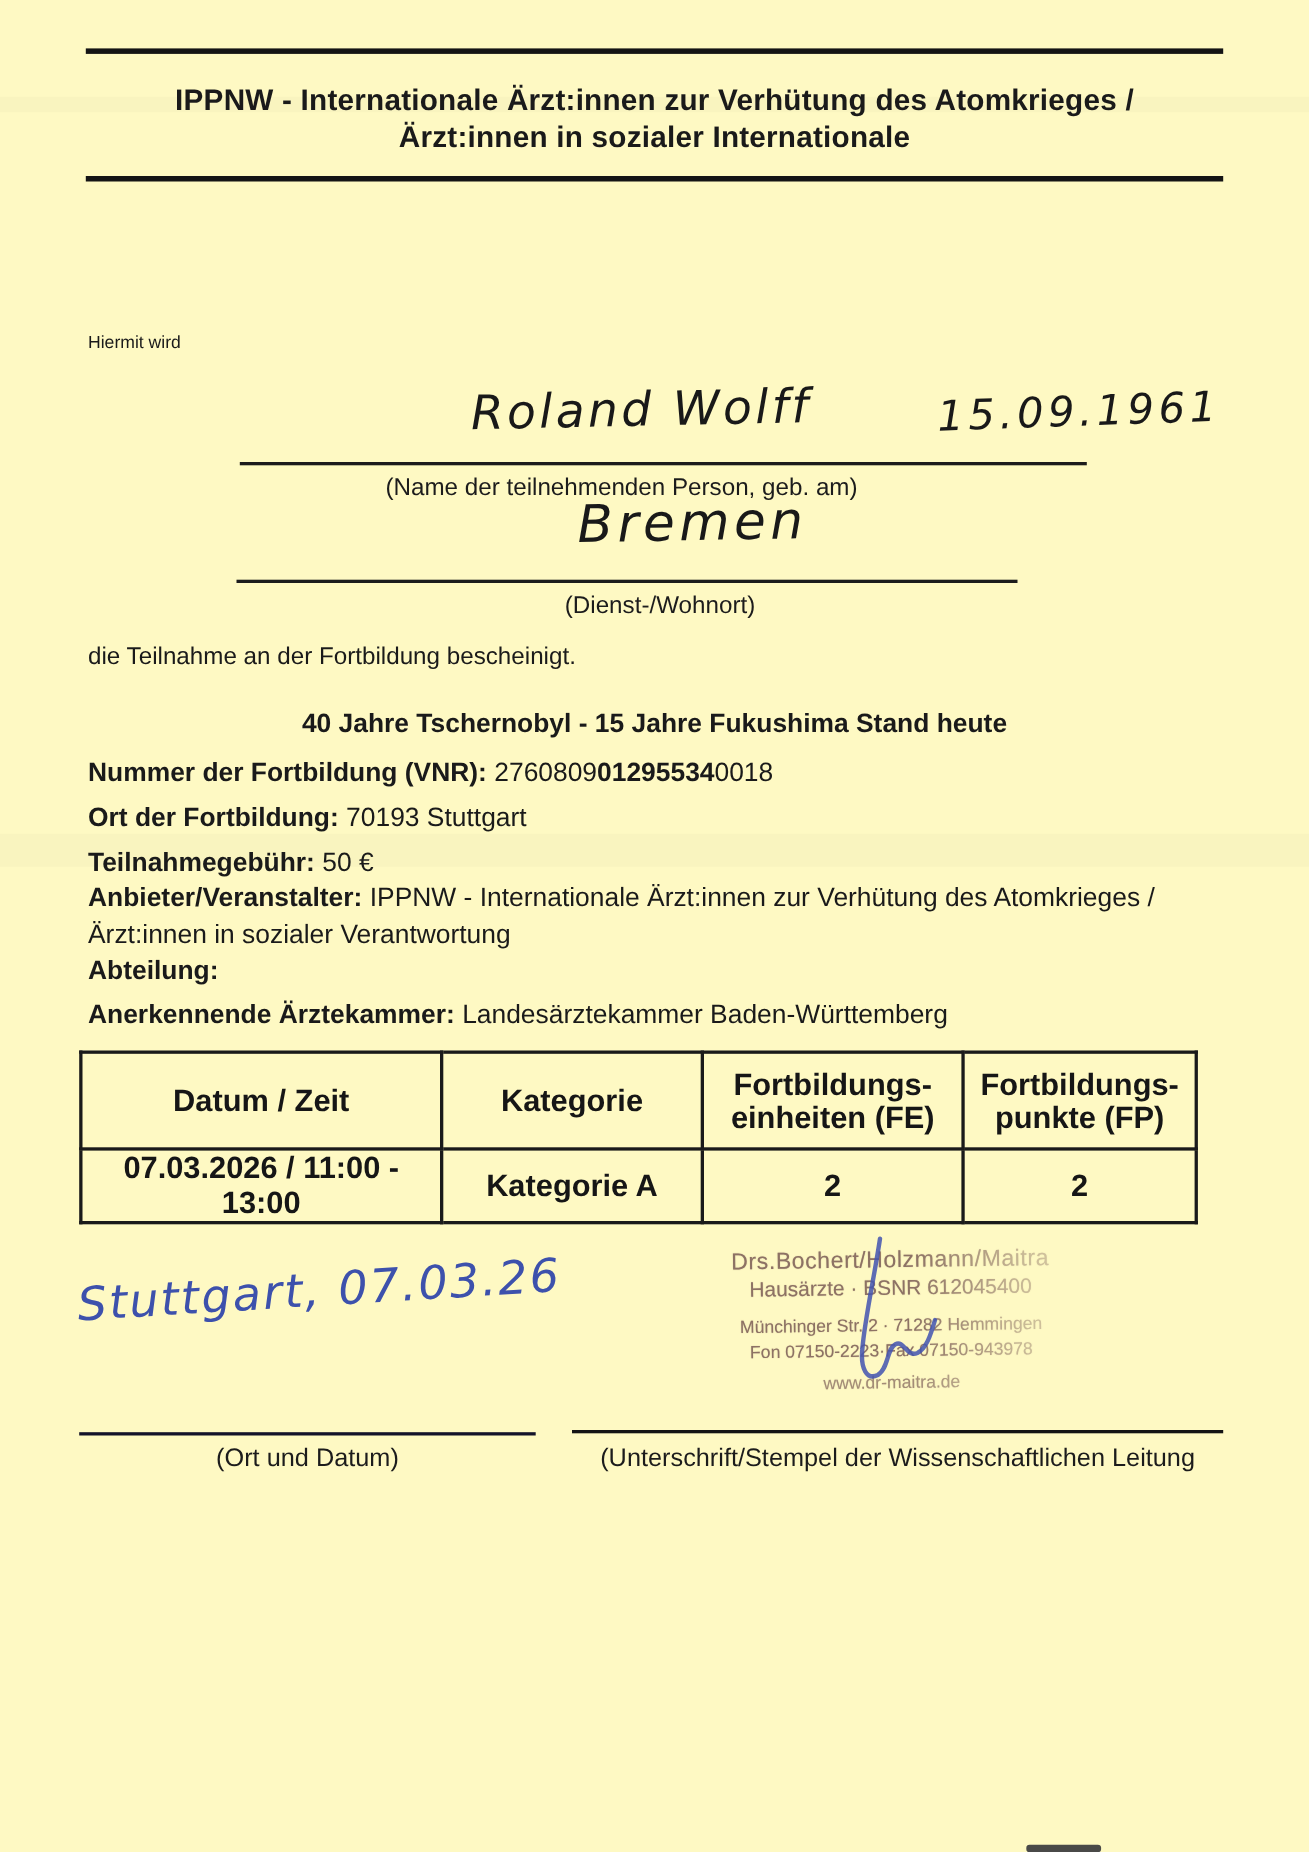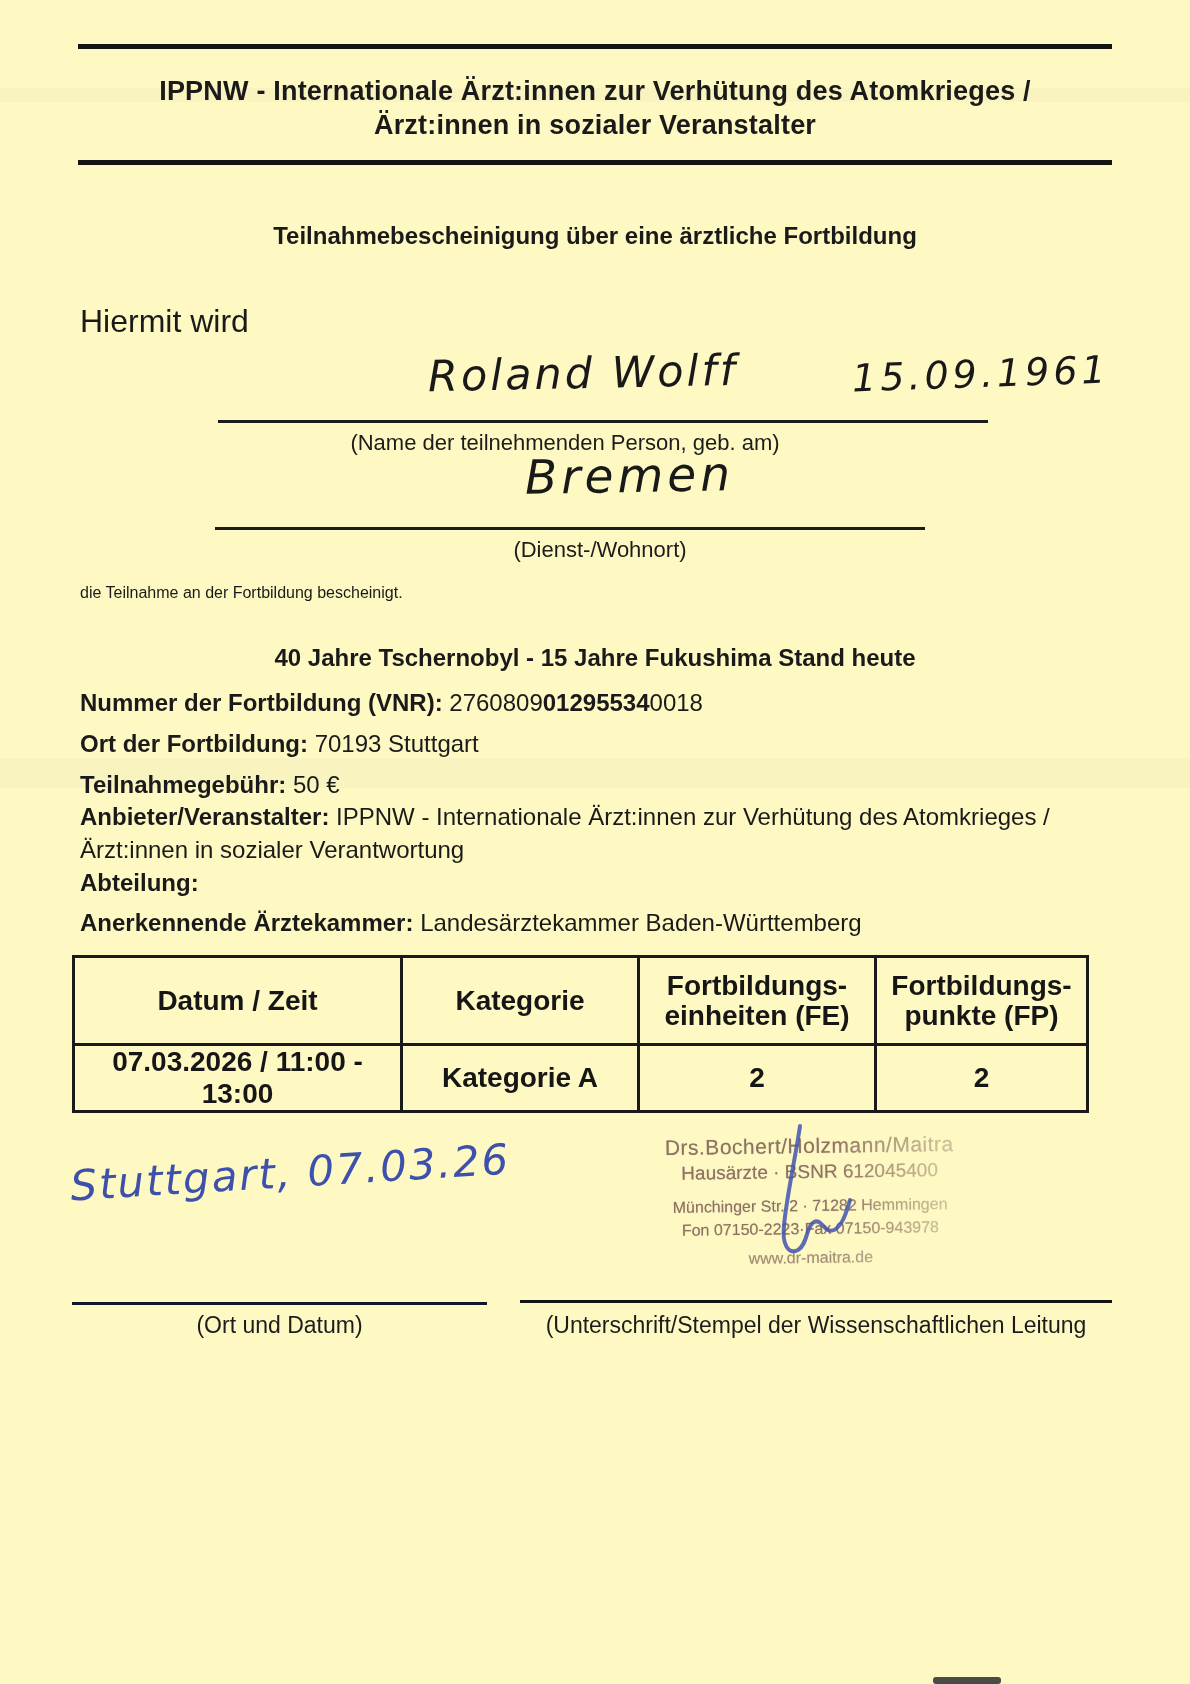--- a/index.html
+++ b/index.html
@@ -19,36 +19,36 @@
 
   .rule{position:absolute;background:#141414;height:5px;}
   .rule.top{left:78px;top:44px;width:1034px;}
   .rule.bottom{left:78px;top:160px;width:1034px;}
 
   .header-title{position:absolute;left:0;top:74px;width:100%;text-align:center;
     font-weight:bold;font-size:27px;line-height:34px;letter-spacing:.2px;}
   .subtitle{position:absolute;left:0;top:222px;width:100%;text-align:center;
     font-weight:bold;font-size:24px;}
 
-  .intro{position:absolute;left:80px;top:303px;font-size:32px;}
+  .intro{position:absolute;left:80px;top:303px;font-size:16px;}
 
   .hand{font-family:"DejaVu Sans", sans-serif;font-style:italic;color:#191919;}
   .hand-name{position:absolute;left:428px;top:348px;font-size:43px;transform:rotate(-1.2deg);letter-spacing:3px;}
   .hand-date{position:absolute;left:852px;top:352px;font-size:38px;transform:rotate(-2deg);letter-spacing:4px;}
   .hand-city{position:absolute;left:525px;top:448px;font-size:47px;transform:rotate(-1deg);letter-spacing:4px;}
 
   .sigline{position:absolute;background:#1c1c1c;height:3px;}
   .line-name{left:218px;top:420px;width:770px;}
   .line-city{left:215px;top:527px;width:710px;}
 
   .caption{position:absolute;font-size:22px;text-align:center;color:#1c1c1c;}
   .caption.name-cap{left:220px;top:430px;width:690px;}
   .caption.city-cap{left:250px;top:537px;width:700px;}
 
-  .confirm{position:absolute;left:80px;top:584px;font-size:16px;}
+  .confirm{position:absolute;left:80px;top:584px;font-size:22px;}
   .course-title{position:absolute;left:0;top:644px;width:100%;text-align:center;font-weight:bold;font-size:24px;}
 
   .detail{position:absolute;left:80px;width:1010px;font-size:24px;line-height:33px;}
   .detail b{font-weight:bold;}
   .d-vnr{top:686px;} .d-ort{top:727px;} .d-fee{top:768px;}
   .d-anbieter{top:800px;} .d-abt{top:866px;} .d-kammer{top:906px;}
 
   table.fb{
     position:absolute;left:72px;top:955px;width:1014px;
     border-collapse:collapse;table-layout:fixed;
@@ -92,25 +92,24 @@
 </head>
 <body>
 
 <div class="page">
   <div class="streak s1"></div>
   <div class="streak s2"></div>
 
   <div class="rule top"></div>
   <div class="header-title">
     <div>IPPNW - Internationale Ärzt:innen zur Verhütung des Atomkrieges /</div>
-    <div>Ärzt:innen in sozialer Veranstalter</div>
+    <div>Ärzt:innen in sozialer Internationale</div>
   </div>
   <div class="rule bottom"></div>
 
-  <div class="subtitle">Teilnahmebescheinigung über eine ärztliche Fortbildung</div>
 
   <div class="intro">Hiermit wird</div>
 
   <div class="hand hand-name">Roland Wolff</div>
   <div class="hand hand-date">15.09.1961</div>
   <div class="sigline line-name"></div>
   <div class="caption name-cap">(Name der teilnehmenden Person,  geb. am)</div>
 
   <div class="hand hand-city">Bremen</div>
   <div class="sigline line-city"></div>

